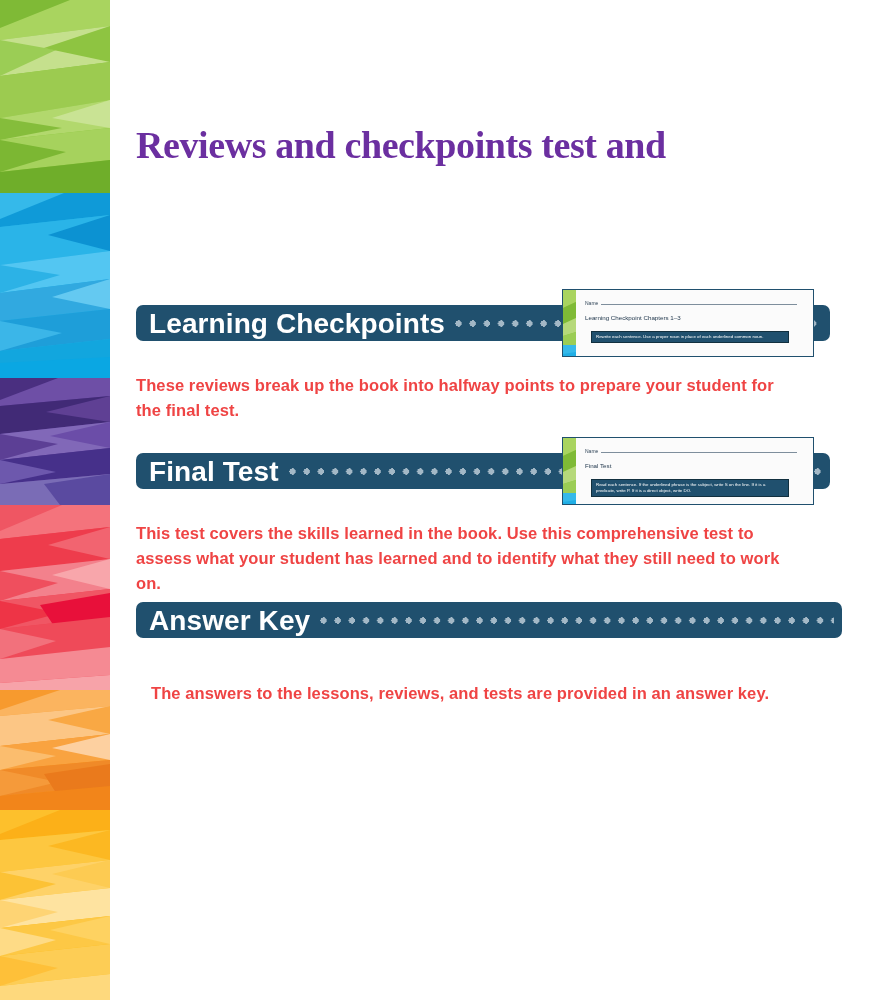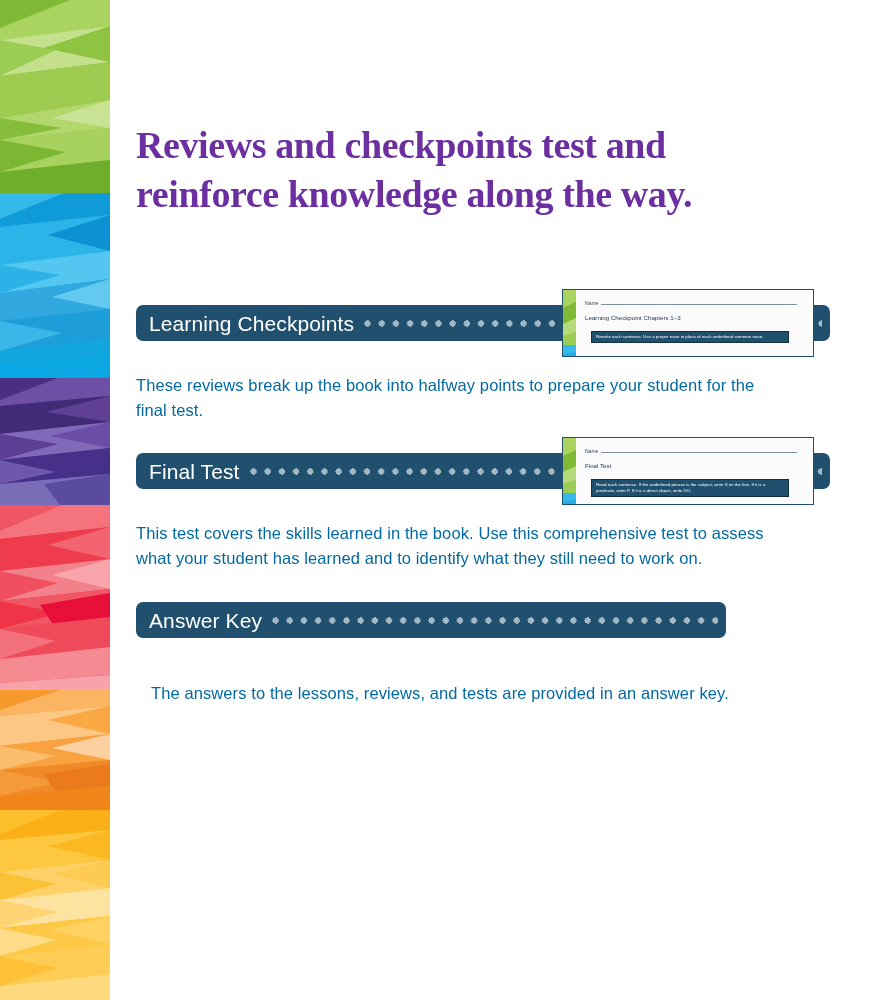--- a/index.html
+++ b/index.html
@@ -64,43 +64,45 @@
     position: relative;
     height: 36px;
     background: #20506e;
     border-radius: 7px;
     display: flex;
     align-items: center;
     overflow: hidden;
   }
   .bar-label {
     color: #ffffff;
-    font-size: 21px;
+    font-size: 28px;
     line-height: 21px;
     padding-left: 13px;
     padding-right: 10px;
     white-space: nowrap;
     letter-spacing: 0.1px;
+    font-weight: bold;
   }
   .bar-dots {
     flex: 1 1 auto;
     height: 7px;
     background-image: radial-gradient(circle 3.2px at 3.5px 3.5px, #a3b8c6 98%, rgba(163,184,198,0) 100%);
     background-size: 14.2px 7px;
     background-repeat: repeat-x;
     margin-right: 8px;
   }
 
   .body-text {
     position: absolute;
     left: 136px;
     font-size: 16.5px;
     line-height: 25px;
-    color: #0369a1;
+    color: #ef4444;
     letter-spacing: 0.1px;
+    font-weight: bold;
   }
 
   
   .thumb {
     position: absolute;
     background: #fbfbfb;
     border: 1.4px solid #20506e;
     box-sizing: border-box;
     overflow: hidden;
   }
@@ -276,21 +278,20 @@
       <polygon points="0,146 110,134 110,164 0,176" fill="#fdcd55"></polygon>
       <polygon points="0,146 58,158 0,176" fill="#fec039"></polygon>
       <polygon points="0,176 110,164 110,190 0,190" fill="#fed97d"></polygon>
     </svg>
   </div>
 
 </div>
 
 <h1 id="page-title">
   <span class="line">Reviews and checkpoints test and</span>
-  <span class="line">reinforce knowledge along the way.</span>
 </h1>
 
 <div class="section" style="top:305px; width:694px;">
   <div class="bar">
     <span class="bar-label">Learning Checkpoints</span>
     <span class="bar-dots"></span>
   </div>
 </div>
 
 <div class="thumb thumb-1" style="left:562px; top:289px; width:252px; height:68px;">
@@ -341,20 +342,20 @@
       <span class="thumb-name-label">Name</span>
       <span class="thumb-name-rule"></span>
     </div>
     <div class="thumb-title">Final Test</div>
     <div class="thumb-instruction">Read each sentence. If the underlined phrase is the subject, write S on the line. If it is a predicate, write P. If it is a direct object, write DO.</div>
   </div>
 </div>
 
 <p class="body-text" style="top:521px; width:660px; margin:0;">This test covers the skills learned in the book. Use this comprehensive test to assess what your student has learned and to identify what they still need to work on.</p>
 
-<div class="section" style="top:602px; width:590px;">
+<div class="section" style="top:602px; width:706px;">
   <div class="bar">
     <span class="bar-label">Answer Key</span>
     <span class="bar-dots"></span>
   </div>
 </div>
 
 <p class="body-text" style="top:666px; width:660px; margin:15px;">The answers to the lessons, reviews, and tests are provided in an answer key.</p>
 
 </body></html>

